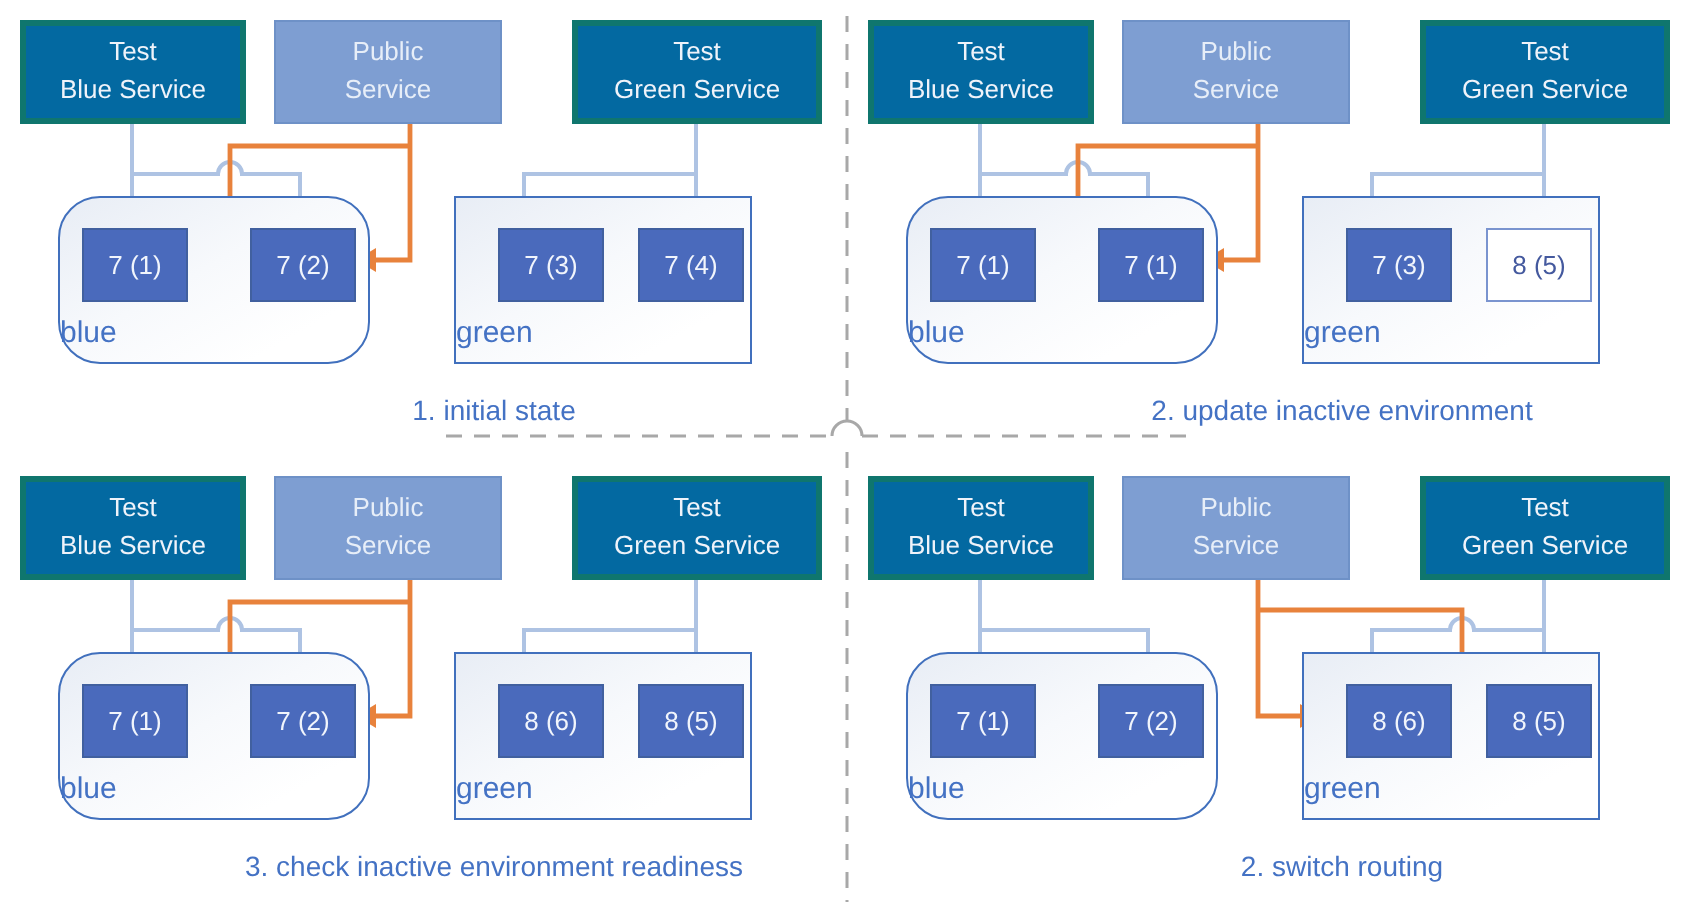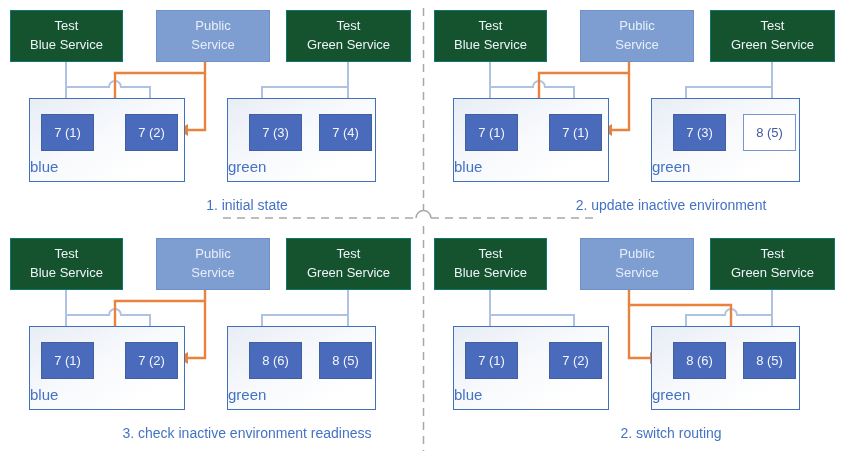--- a/index.html
+++ b/index.html
@@ -3,29 +3,29 @@
 <meta charset="utf-8">
 <style>
   html,body{margin:0;padding:0;background:#ffffff;width:848px;height:456px;overflow:hidden;
             font-family:"Liberation Sans", sans-serif;}
   .stage{position:relative;width:848px;height:456px;background:#fff;}
   .panel{position:absolute;width:424px;height:228px;}
   .panel-1{left:0;top:0}.panel-2{left:424px;top:0}.panel-3{left:0;top:228px}.panel-4{left:424px;top:228px}
 
   .svc{position:absolute;top:10px;height:52px;display:flex;flex-direction:column;justify-content:center;
        text-align:center;font-size:13px;line-height:1.45;box-sizing:border-box;}
-  .svc.test{background:#14532d;border:1px solid #0f766e;color:#eff3fa;}
+  .svc.test{background:#0369a1;border:3px solid #0f766e;color:#eff3fa;}
   .svc.public{background:#7e9ed2;border:1px solid #6e91c7;color:#e7eef8;}
   .svc-testblue{left:10px;width:113px;}
-  .svc-public{left:156px;width:114px;}
+  .svc-public{left:137px;width:114px;}
   .svc-testgreen{left:286px;width:125px;}
 
   .env{position:absolute;top:98px;height:84px;border:1px solid #4170bd;box-sizing:border-box;
        background:linear-gradient(150deg,#e8edf5 0%,#f7f9fc 45%,#ffffff 80%);}
-  .env-blue{left:29px;width:156px;}
+  .env-blue{left:29px;width:156px;border-radius:21px;}
   .env-green{left:227px;width:149px;}
   .env-label{position:absolute;left:0;right:0;bottom:6px;text-align:left;color:#4472c4;font-size:15px;}
 
   .pod{position:absolute;top:15px;width:53px;height:37px;background:#4a6abc;border:1px solid #41609f;
        color:#f1f5fc;display:flex;align-items:center;justify-content:center;font-size:13px;box-sizing:border-box;}
   .pod-1{left:11px}.pod-2{left:95px}
   .env-green .pod-1{left:21px}.env-green .pod-2{left:91px}
   .pod.outline{background:#ffffff;border:1.5px solid #7a94cf;color:#44599e;}
 
   .caption{position:absolute;top:197px;left:0;width:424px;text-align:center;color:#4472c4;font-size:14px;margin-left:35px;}

